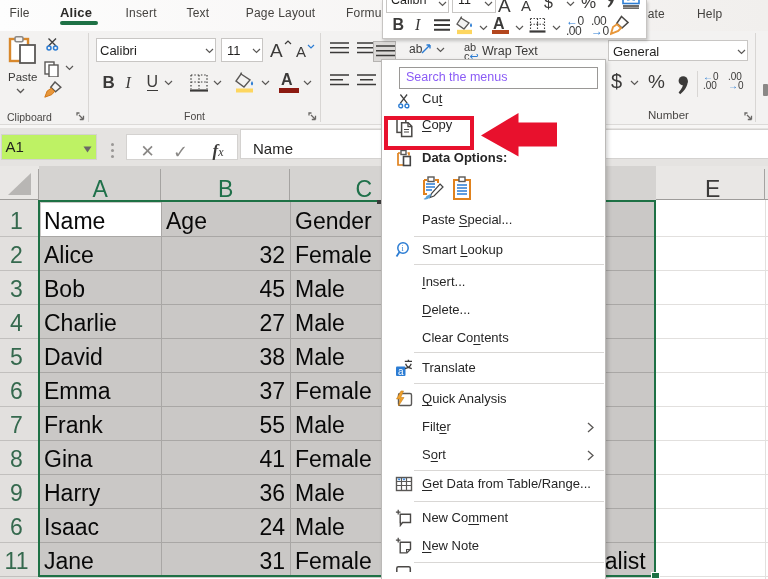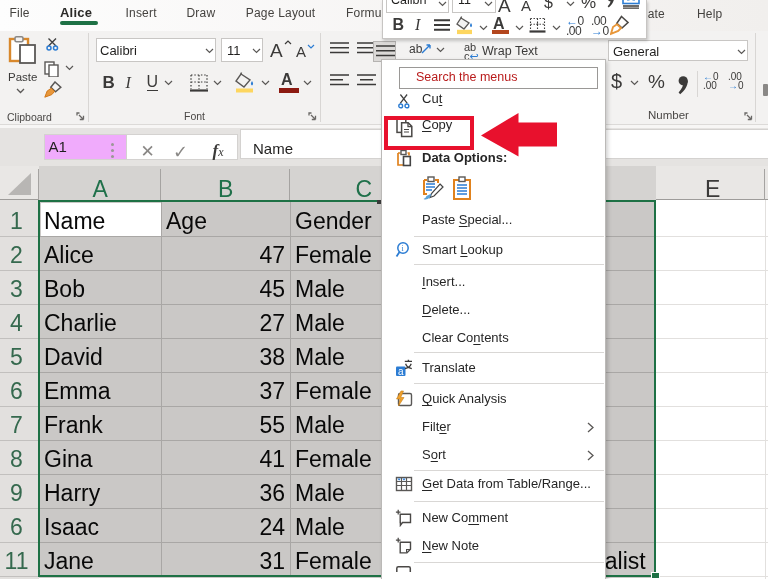--- a/index.html
+++ b/index.html
@@ -15,21 +15,21 @@
 .u { text-decoration:underline; text-underline-offset:2px; text-decoration-thickness:1px; }
 </style>
 </head>
 <body>
 
 <div class="abs" style="left:0;top:0;width:768px;height:31px;background:linear-gradient(90deg,#fdfdfd 0%,#f6f4f3 60%,#f1efed 100%);">
   <span class="abs tab" style="left:9.5px;top:5.5px;">File</span>
   <span class="abs tab" style="left:60px;top:4.5px;font-weight:bold;color:#2b2a28;font-size:13px;">Alice</span>
   <div class="abs" style="left:60px;top:21.2px;width:38px;height:3.4px;background:#1e7145;border-radius:2px;"></div>
   <span class="abs tab" style="left:125.5px;top:5.5px;">Insert</span>
-  <span class="abs tab" style="left:186.5px;top:5.5px;">Draw</span>
+  <span class="abs tab" style="left:186.5px;top:5.5px;">Text</span>
   <span class="abs tab" style="left:245.8px;top:5.5px;">Page Layout</span>
   <span class="abs tab" style="left:346px;top:5.5px;">Formulas</span>
   <span class="abs tab" style="left:612px;top:6.5px;">Automate</span>
   <span class="abs tab" style="left:697px;top:6.5px;">Help</span>
 </div>
 
 <div class="abs" style="left:0;top:31px;width:768px;height:94px;background:#f3f2f1;border-bottom:1px solid #dcdad8;">
 
   <svg class="abs" style="left:8px;top:5px;" width="30" height="28" viewBox="0 0 30 28">
     <rect x="2" y="3" width="18" height="22" fill="#fff" stroke="#d8882c" stroke-width="2.4"></rect>
@@ -175,21 +175,21 @@
   <svg class="abs" style="left:744px;top:81px;" width="9" height="9" viewBox="0 0 9 9">
       <path d="M1 3.5 V1 H3.5" stroke="#6a6866" stroke-width="1.3" fill="none"></path>
       <path d="M3 3 L7.5 7.5 M7.5 7.5 V3.8 M7.5 7.5 H3.8" stroke="#6a6866" stroke-width="1.3" fill="none"></path>
     </svg>
   <div class="abs" style="left:755px;top:2px;width:1px;height:89px;background:#d8d6d4;"></div>
   <div class="abs" style="left:763px;top:53px;width:5px;height:12px;background:#8a8886;border-radius:1px;"></div>
 </div>
 
 <div class="abs" style="left:0;top:125px;width:768px;height:41px;background:#e5e3e1;border-top:3px solid #f7f6f5;">
   <div class="abs" style="left:240px;top:0.5px;width:528px;height:30px;background:#fff;border:1px solid #d4d2d0;border-right:none;"></div>
-  <div class="abs" style="left:1px;top:6px;width:96px;height:25.5px;background:#f0abfc;border:1px solid #d4d2d0;margin-left:43px;">
+  <div class="abs" style="left:1px;top:6px;width:96px;height:25.5px;background:#bef264;border:1px solid #d4d2d0;">
     <span class="abs" style="left:3.5px;top:3px;font-size:15px;color:#201f1e;">A1</span>
     <svg class="abs" style="left:81px;top:10.5px;" width="9" height="7" viewBox="0 0 9 7">
         <path d="M0.5 0.5 L8.5 0.5 L4.5 6.5 Z" fill="#6a6866"></path>
       </svg>
   </div>
   <div class="abs" style="left:111px;top:15px;width:3.4px;height:3.4px;background:#9a9896;border-radius:50%;box-shadow:0 6px 0 #9a9896, 0 12px 0 #9a9896;"></div>
   <div class="abs" style="left:126px;top:6px;width:112px;height:25.5px;background:#fff;border:1px solid #d4d2d0;"></div>
   <span class="abs" style="left:140.5px;top:13px;font-size:17px;color:#8a8886;">✕</span>
   <span class="abs" style="left:173px;top:13px;font-size:18px;color:#8a8886;">✓</span>
   <span class="abs" style="left:212.5px;top:12.5px;font-size:17px;font-style:italic;font-family:'Liberation Serif',serif;color:#3b3a39;"><b>f</b><span style="font-size:12px;">x</span></span>
@@ -228,21 +228,21 @@
     <div class="abs" style="left:39px;top:236.2px;width:617px;height:1px;background:#a9a7a5;"></div>
     <div class="abs" style="left:656px;top:236.2px;width:112px;height:1px;background:#e2e0de;"></div>
     <span class="abs cellt" style="left:44px;top:209.7px;">Name</span>
     <span class="abs cellt" style="left:166px;top:209.7px;">Age</span>
     <span class="abs cellt" style="left:295px;top:209.7px;">Gender</span>
     <div class="abs" style="left:0;top:244.1px;width:33px;text-align:center;"><span style="color:#35694e;font-size:23px;line-height:23px;">2</span></div>
     <div class="abs" style="left:0;top:270.2px;width:39px;height:1px;background:#c2c0be;"></div>
     <div class="abs" style="left:39px;top:270.2px;width:617px;height:1px;background:#a9a7a5;"></div>
     <div class="abs" style="left:656px;top:270.2px;width:112px;height:1px;background:#e2e0de;"></div>
     <span class="abs cellt" style="left:44px;top:243.7px;">Alice</span>
-    <div class="abs" style="left:161px;top:243.7px;width:124px;text-align:right;"><span class="cellt">47</span></div>
+    <div class="abs" style="left:161px;top:243.7px;width:124px;text-align:right;"><span class="cellt">32</span></div>
     <span class="abs cellt" style="left:295px;top:243.7px;">Female</span>
     <div class="abs" style="left:0;top:278.09999999999997px;width:33px;text-align:center;"><span style="color:#35694e;font-size:23px;line-height:23px;">3</span></div>
     <div class="abs" style="left:0;top:304.2px;width:39px;height:1px;background:#c2c0be;"></div>
     <div class="abs" style="left:39px;top:304.2px;width:617px;height:1px;background:#a9a7a5;"></div>
     <div class="abs" style="left:656px;top:304.2px;width:112px;height:1px;background:#e2e0de;"></div>
     <span class="abs cellt" style="left:44px;top:277.7px;">Bob</span>
     <div class="abs" style="left:161px;top:277.7px;width:124px;text-align:right;"><span class="cellt">45</span></div>
     <span class="abs cellt" style="left:295px;top:277.7px;">Male</span>
     <div class="abs" style="left:0;top:312.09999999999997px;width:33px;text-align:center;"><span style="color:#35694e;font-size:23px;line-height:23px;">4</span></div>
     <div class="abs" style="left:0;top:338.2px;width:39px;height:1px;background:#c2c0be;"></div>
@@ -304,21 +304,21 @@
     <div class="abs" style="left:436px;top:200px;width:1px;height:377px;background:#a9a7a5;"></div>
     <div class="abs" style="left:764.5px;top:200px;width:1px;height:379px;background:#e2e0de;"></div>
     <div class="abs" style="left:440px;top:549.7px;width:205.7px;text-align:right;overflow:visible;"><span class="cellt">Journalist</span></div>
     <div class="abs" style="left:38.3px;top:199.8px;width:618.2px;height:377.6px;border:2.6px solid #1e7145;"></div>
     <div class="abs" style="left:651px;top:571.5px;width:8.5px;height:7.5px;background:#1e7145;border:1.5px solid #fff;"></div>
     <div class="abs" style="left:377px;top:200px;width:5px;height:3.5px;background:#3a3a3a;"></div>
   </div>
 
 <div class="abs" style="left:381px;top:59px;width:225px;height:523px;background:#fff;border:1px solid #bbb9b7;border-bottom:none;box-shadow:2px 2px 4px rgba(0,0,0,0.18);z-index:20;">
   <div class="abs" style="left:17px;top:7px;width:199px;height:22px;background:#fff;border:1px solid #9a9896;">
-    <span style="position:absolute;left:16px;top:2px;font-size:12.5px;color:#b91c1c;">Search the menus</span>
+    <span style="position:absolute;left:6px;top:2px;font-size:12.5px;color:#8b5cf6;">Search the menus</span>
   </div>
 </div>
 <div id="menuitems" style="position:absolute;left:381px;top:52px;width:225px;height:520px;z-index:21;">
     <div class="abs menuitem" style="left:0;top:33px;width:225px;">
       <span style="position:absolute;left:17px;top:6px;"><svg width="12" height="15" viewBox="0 0 12 15">
           <path d="M2.4 0.5 L9.3 9.4 M9.1 0.5 L2.2 9.4" stroke="#404040" stroke-width="1.25" fill="none"></path>
           <circle cx="2.7" cy="11.9" r="1.9" fill="none" stroke="#2b7cd3" stroke-width="1.4"></circle>
           <circle cx="8.9" cy="11.9" r="1.9" fill="none" stroke="#2b7cd3" stroke-width="1.4"></circle>
         </svg></span>
       <span style="position:absolute;left:41px;top:0;">Cu<span class="u">t</span></span>

